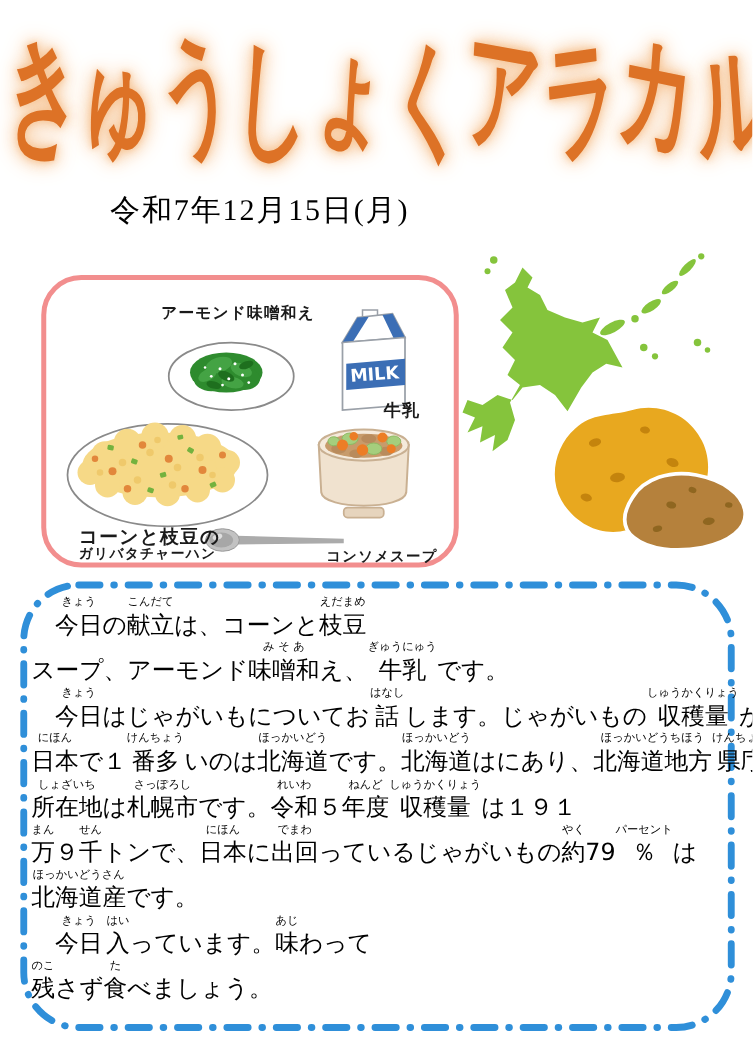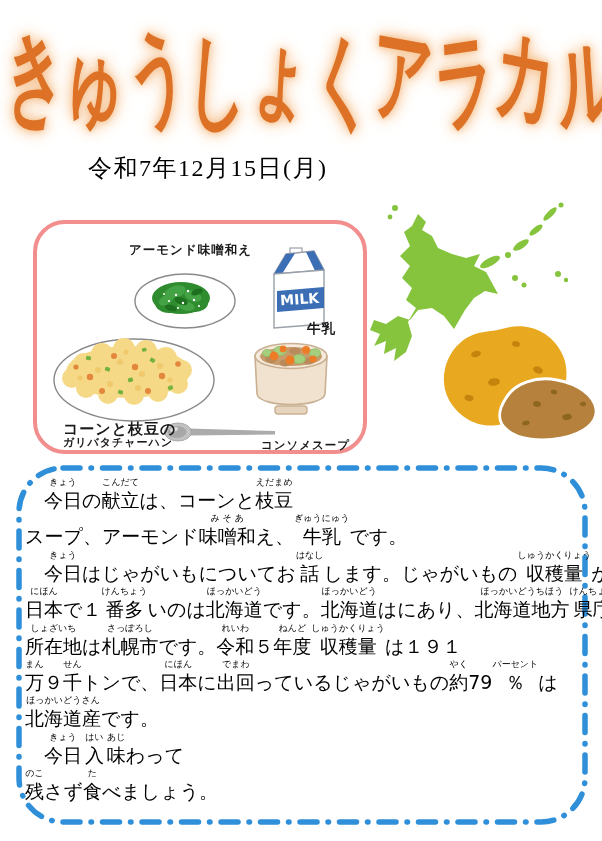--- a/index.html
+++ b/index.html
@@ -410,20 +410,21 @@
         </span><span class="seg">
           <div class="rt">きょう</div>
           <div class="rb">今日</div>
         </span><span class="seg">
           <div class="rt">&nbsp;</div>
         </span><span class="seg">
           <div class="rt">はい</div>
           <div class="rb">入</div>
         </span><span class="seg">
           <div class="rt">&nbsp;</div>
+          <div class="rb">っています。</div>
         </span><span class="seg">
           <div class="rt">あじ</div>
           <div class="rb">味</div>
         </span><span class="seg">
           <div class="rt">&nbsp;</div>
           <div class="rb">わって</div>
         </span></div>
       <div class="line"><span class="seg">
           <div class="rt">のこ</div>
           <div class="rb">残</div>

